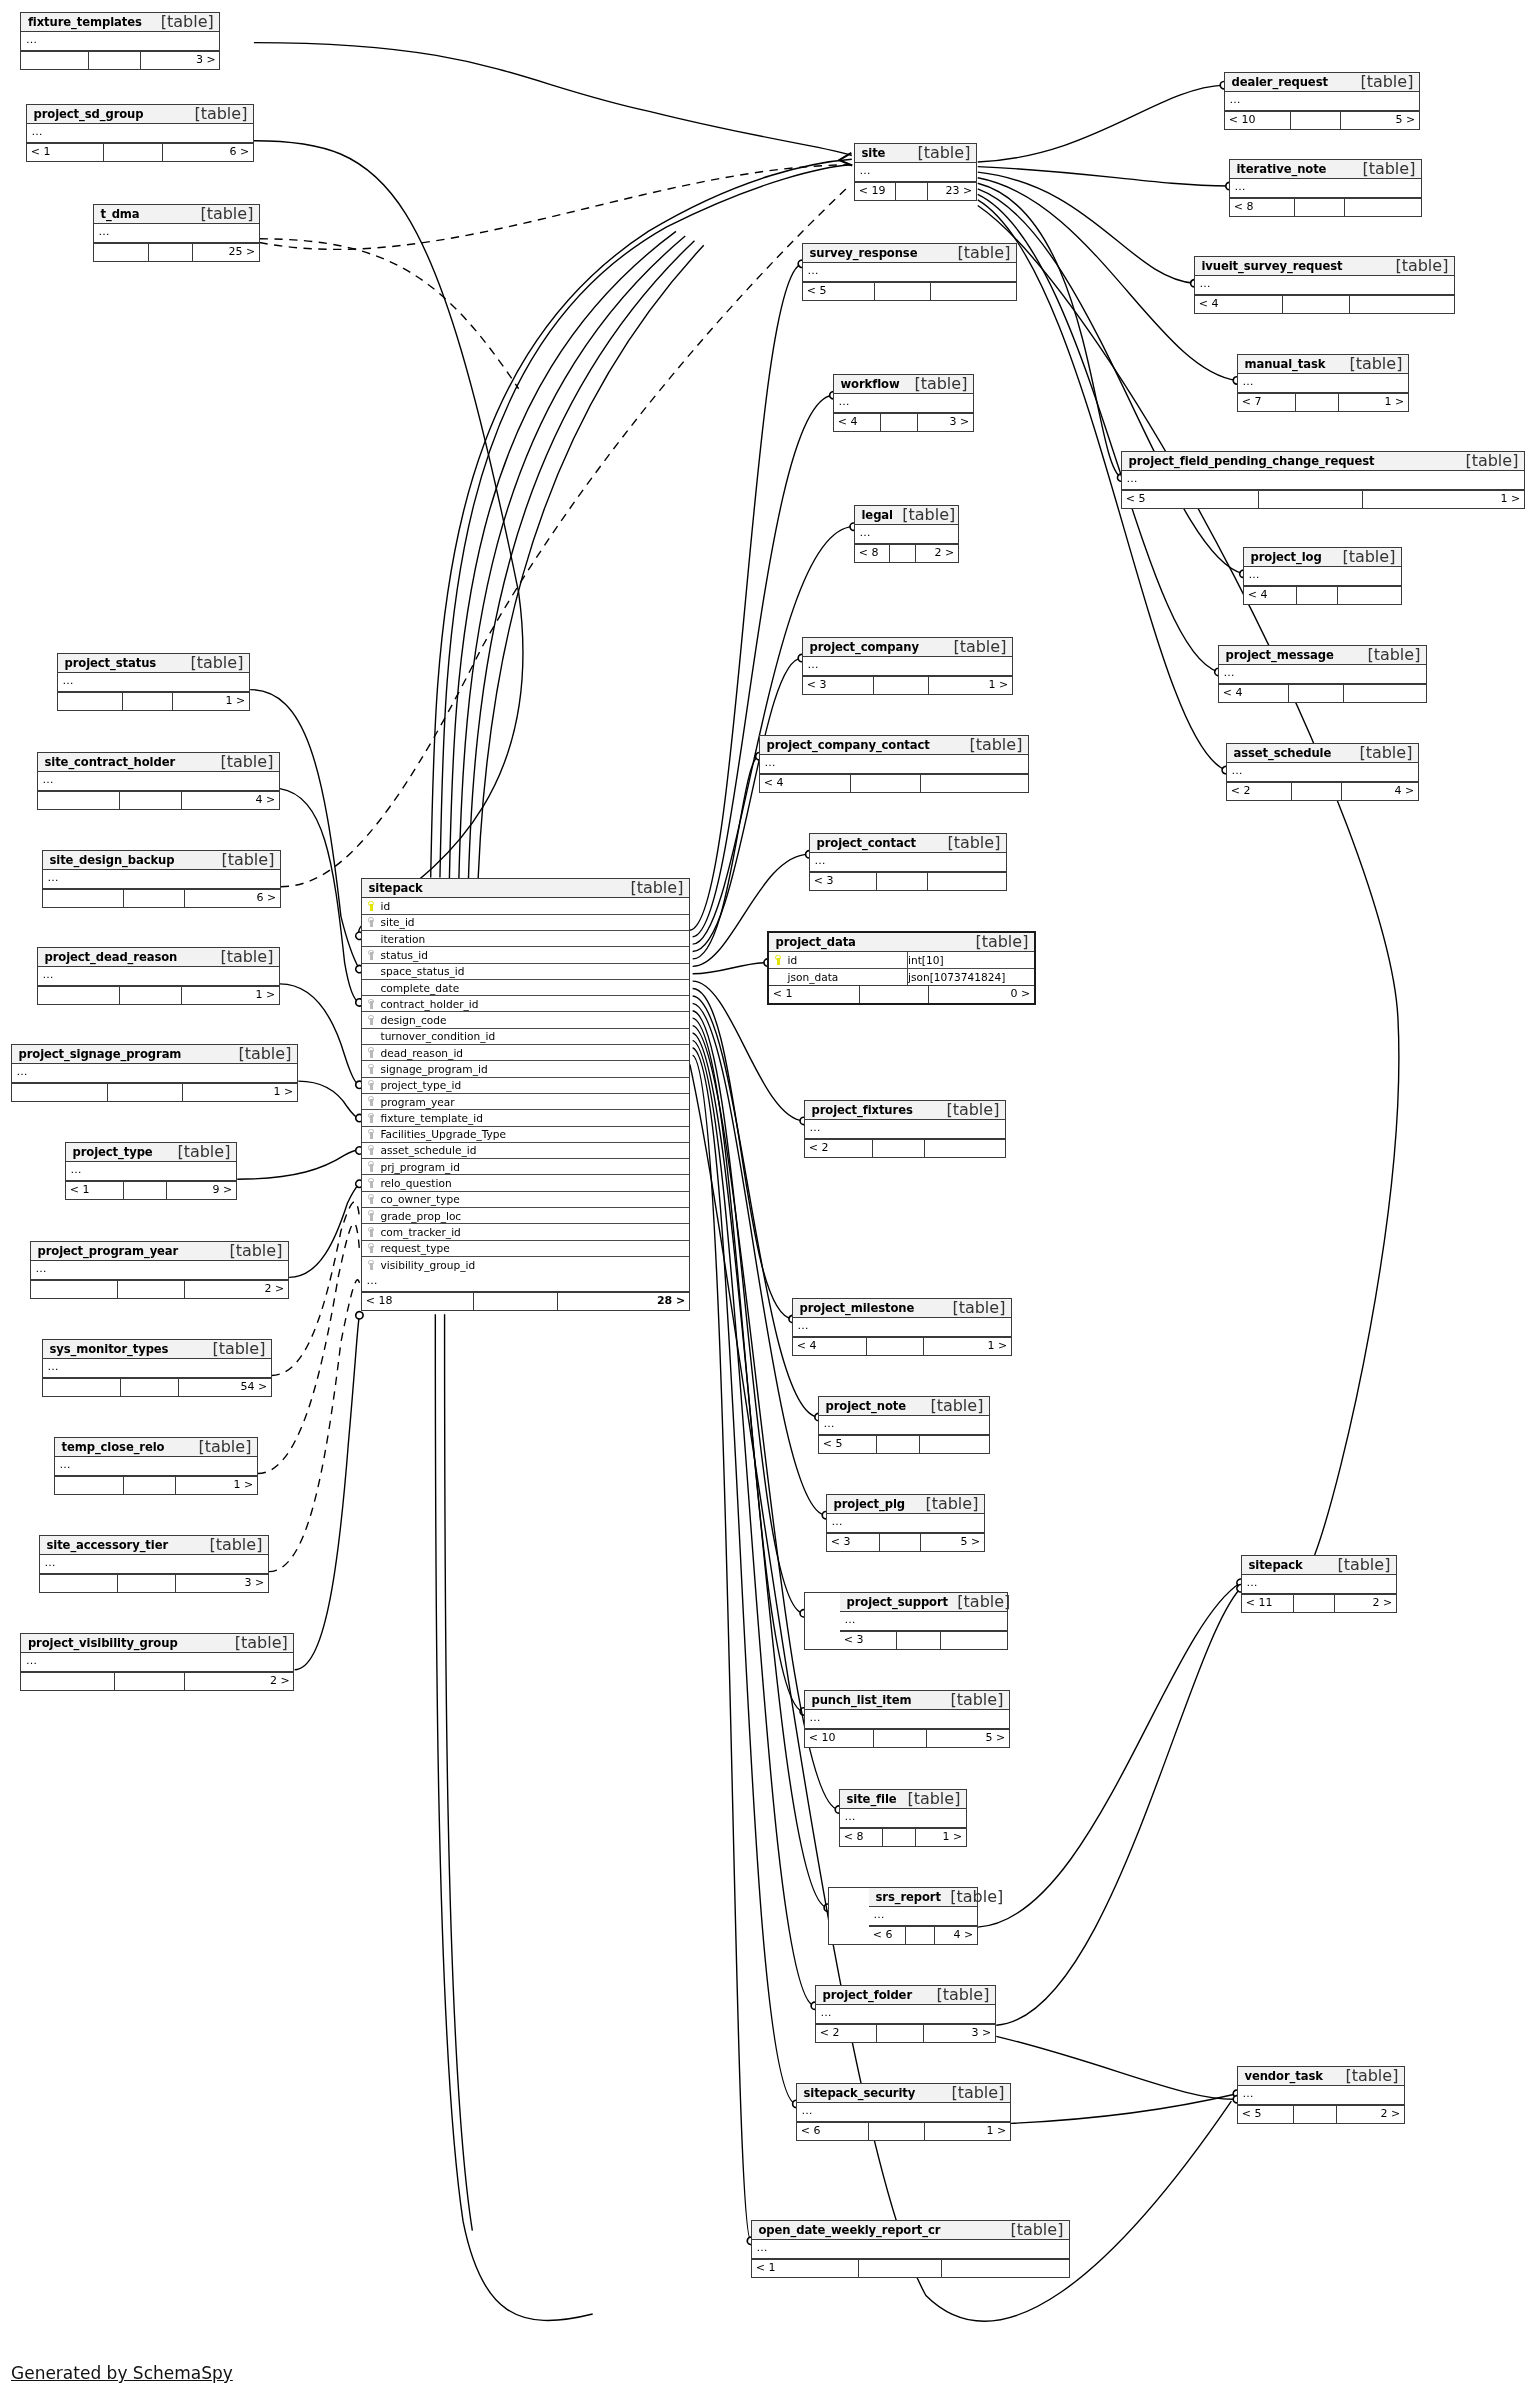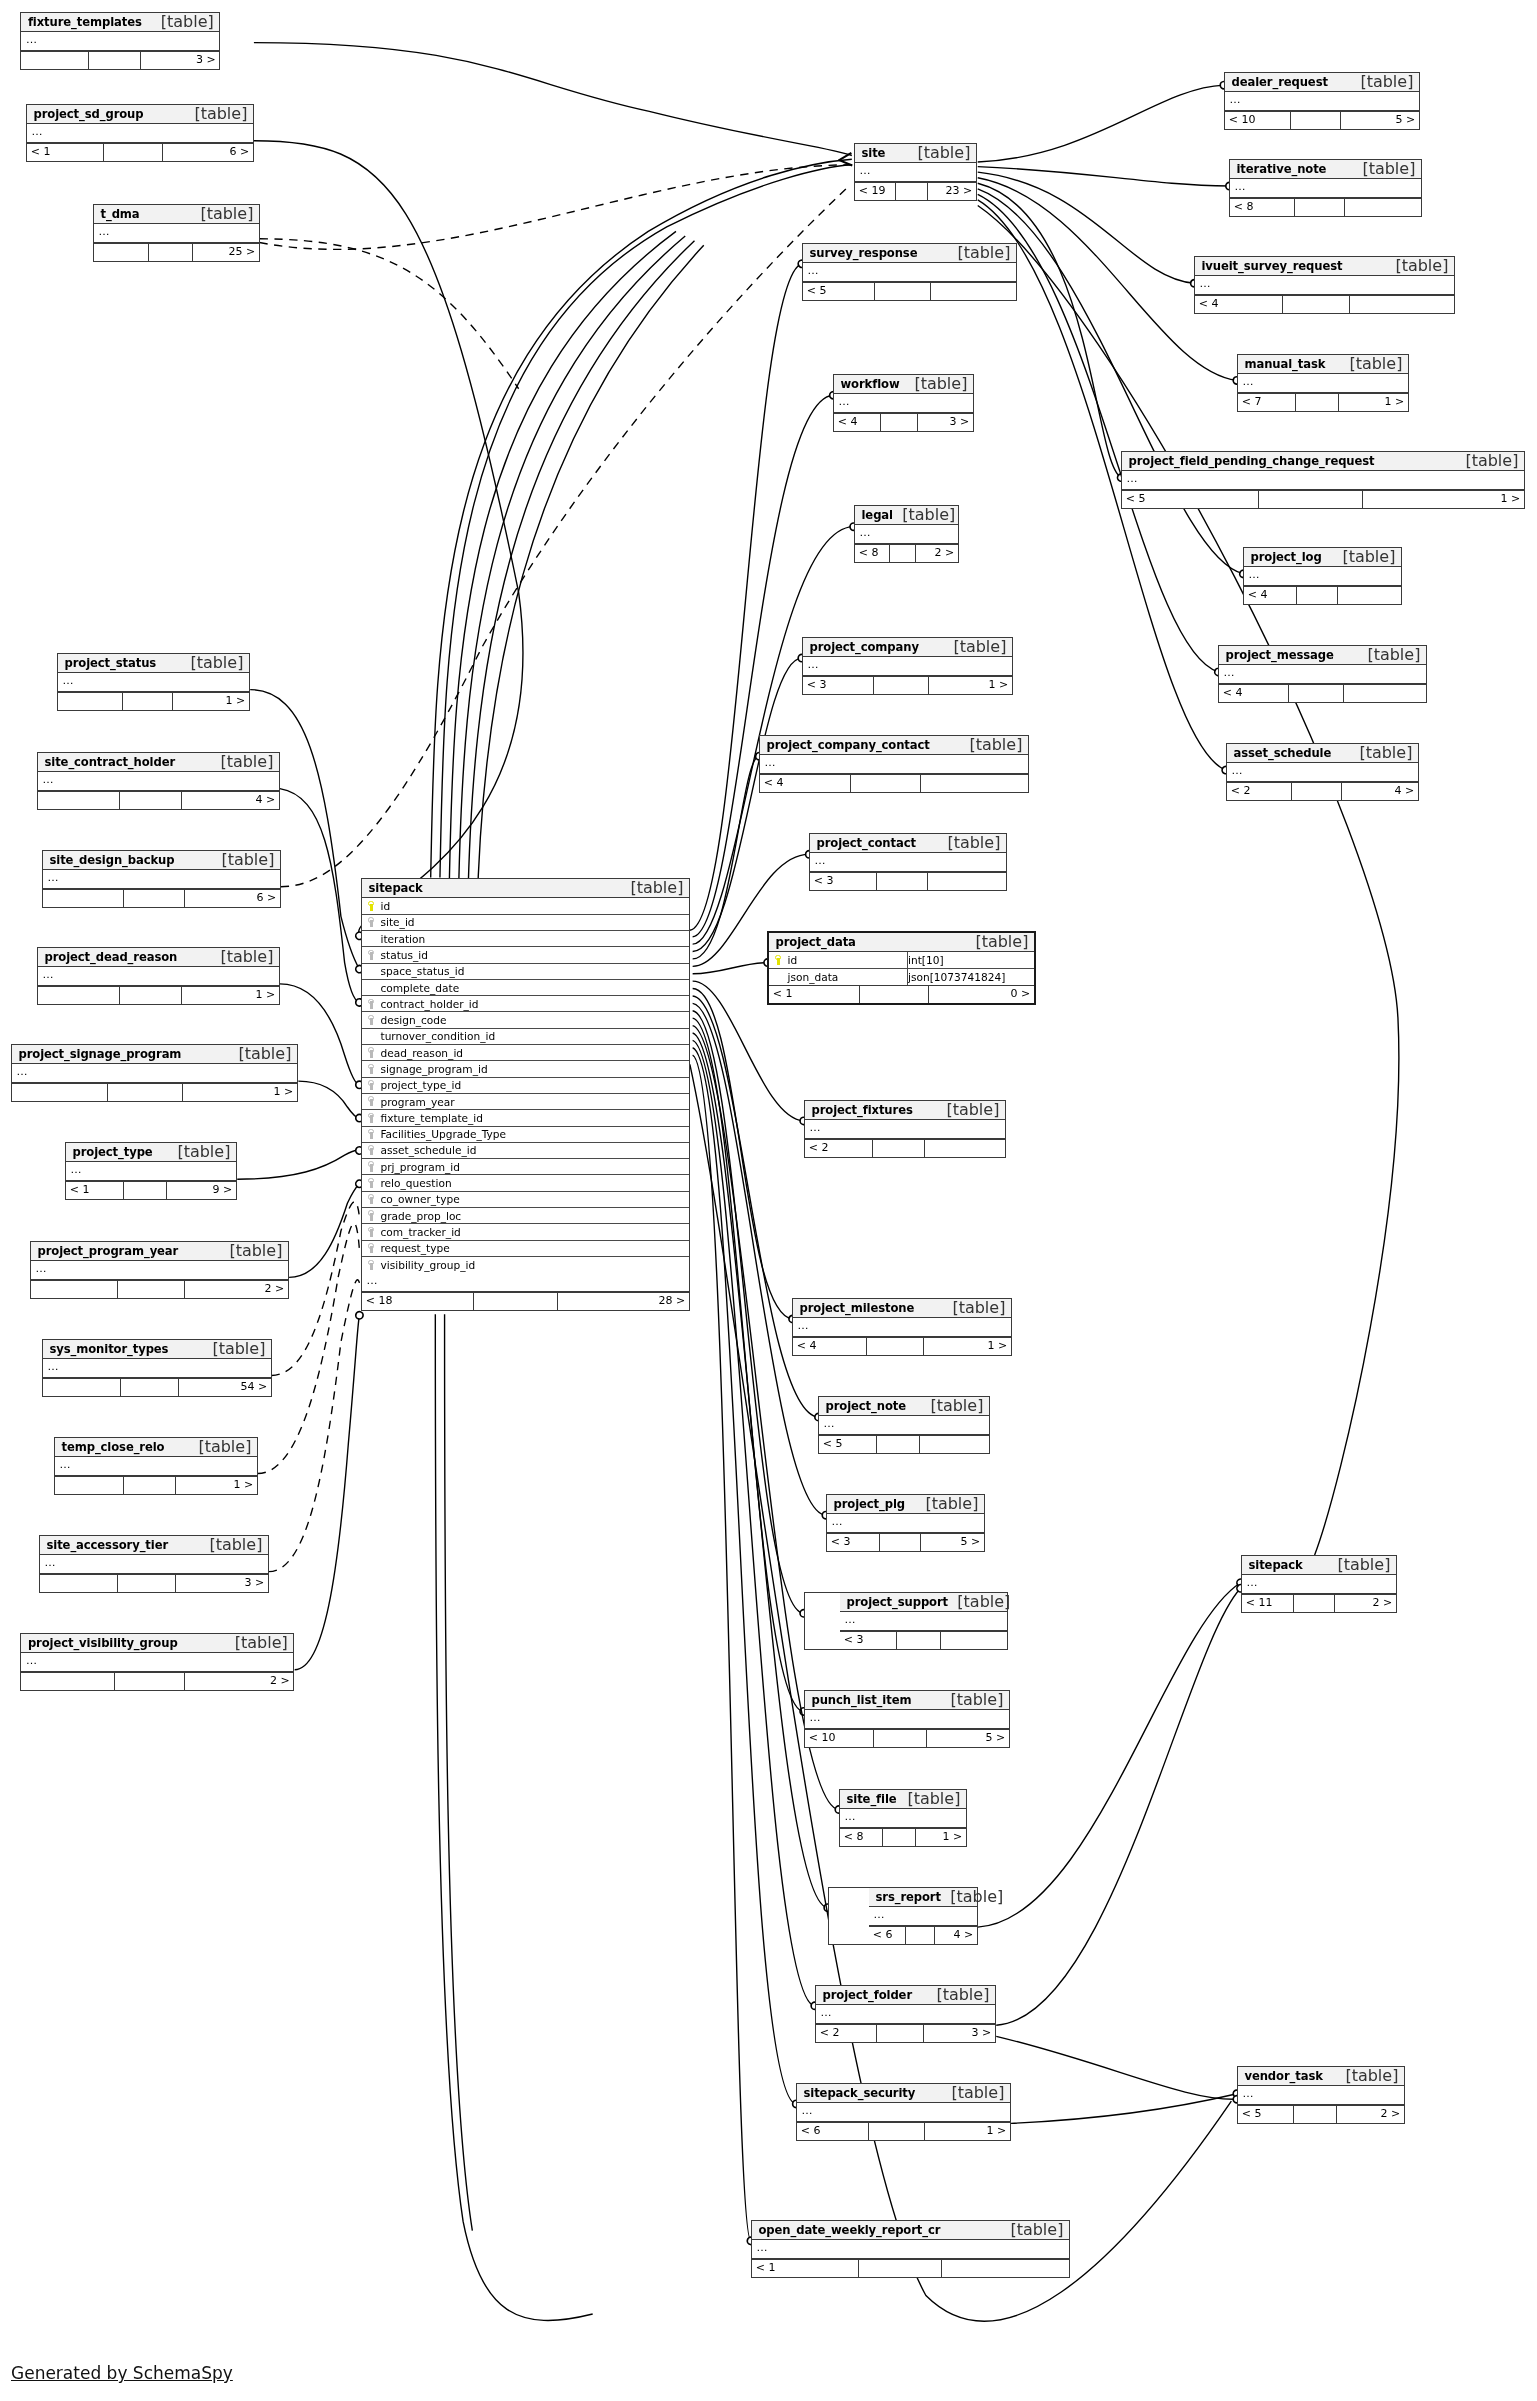--- a/index.html
+++ b/index.html
@@ -843,20 +843,20 @@
           </div>
           <div class="row">
             <span class="kicon"><span class="key fk"><b></b><i></i></span></span>
             <span class="cname">visibility_group_id</span>
           </div>
         </div>
         <div class="ellip">…</div>
         <div class="foot">
           <div class="fc l" style="width: 112px;">&lt; 18</div>
           <div class="fc c" style="width: 85px;"></div>
-          <div class="fc" style="width: 131px;">28 &gt;</div>
+          <div class="fc" style="width: 131px; font-weight: bold;">28 &gt;</div>
         </div>
       </div>
     </div>
 
   <div class="caption">Generated by SchemaSpy</div>
 </div>
 
 
 </body></html>

